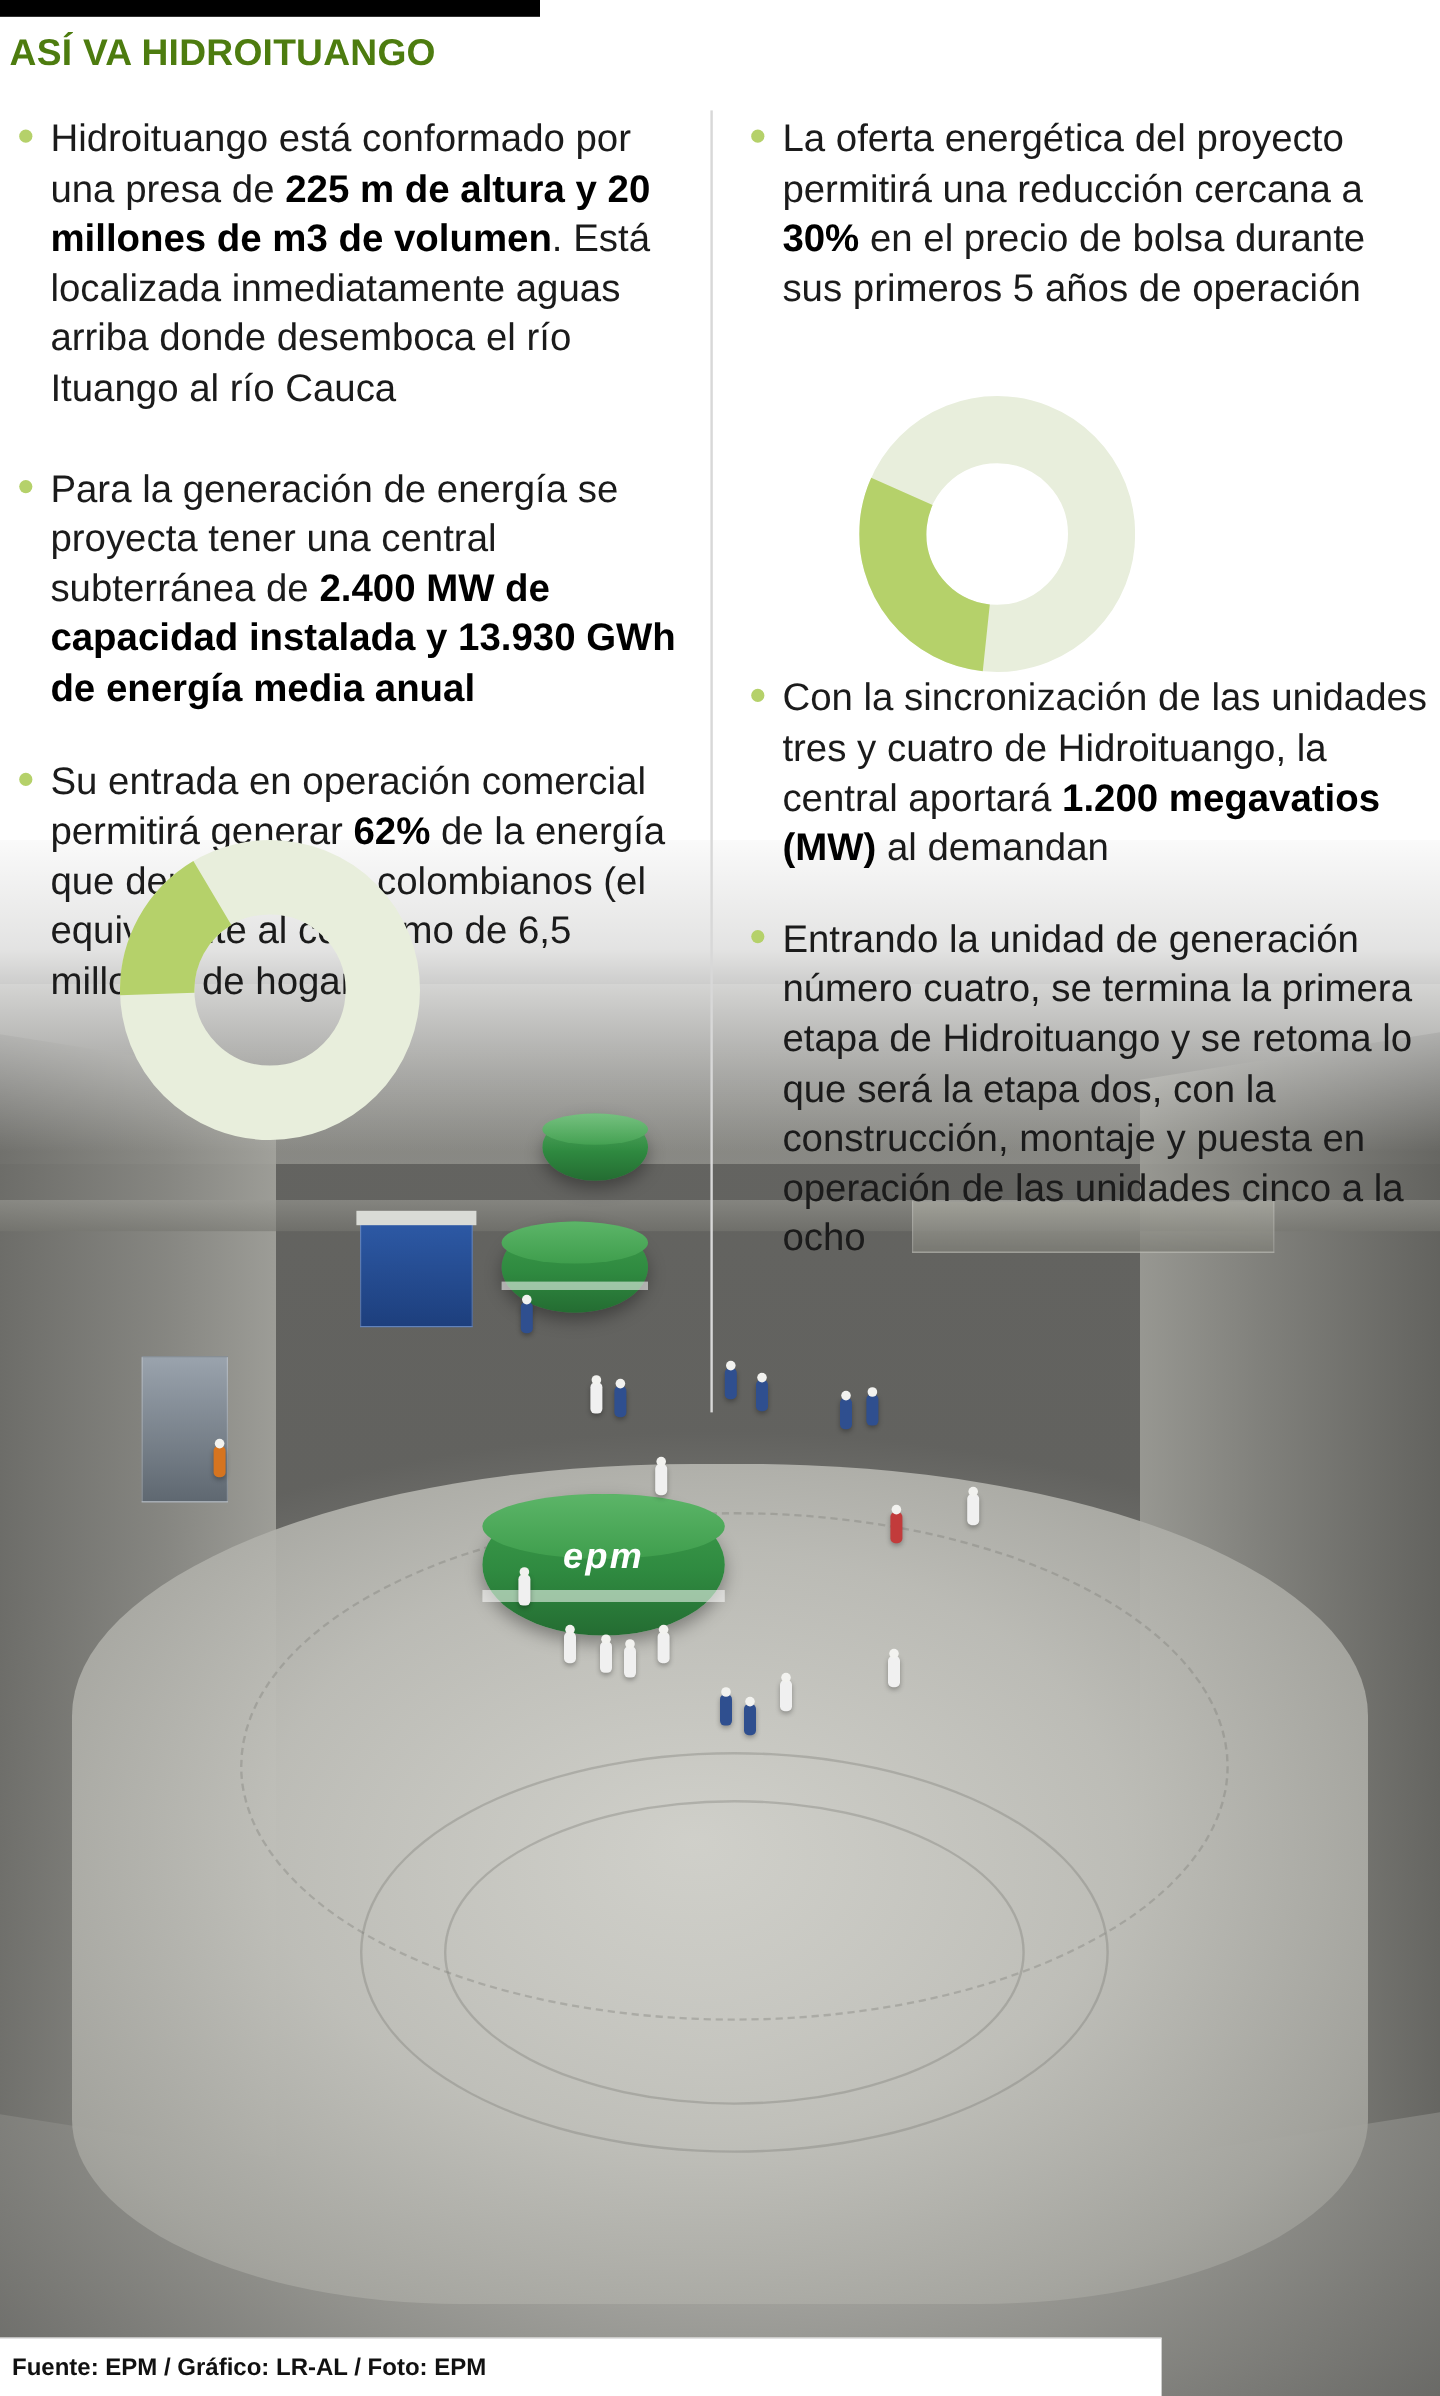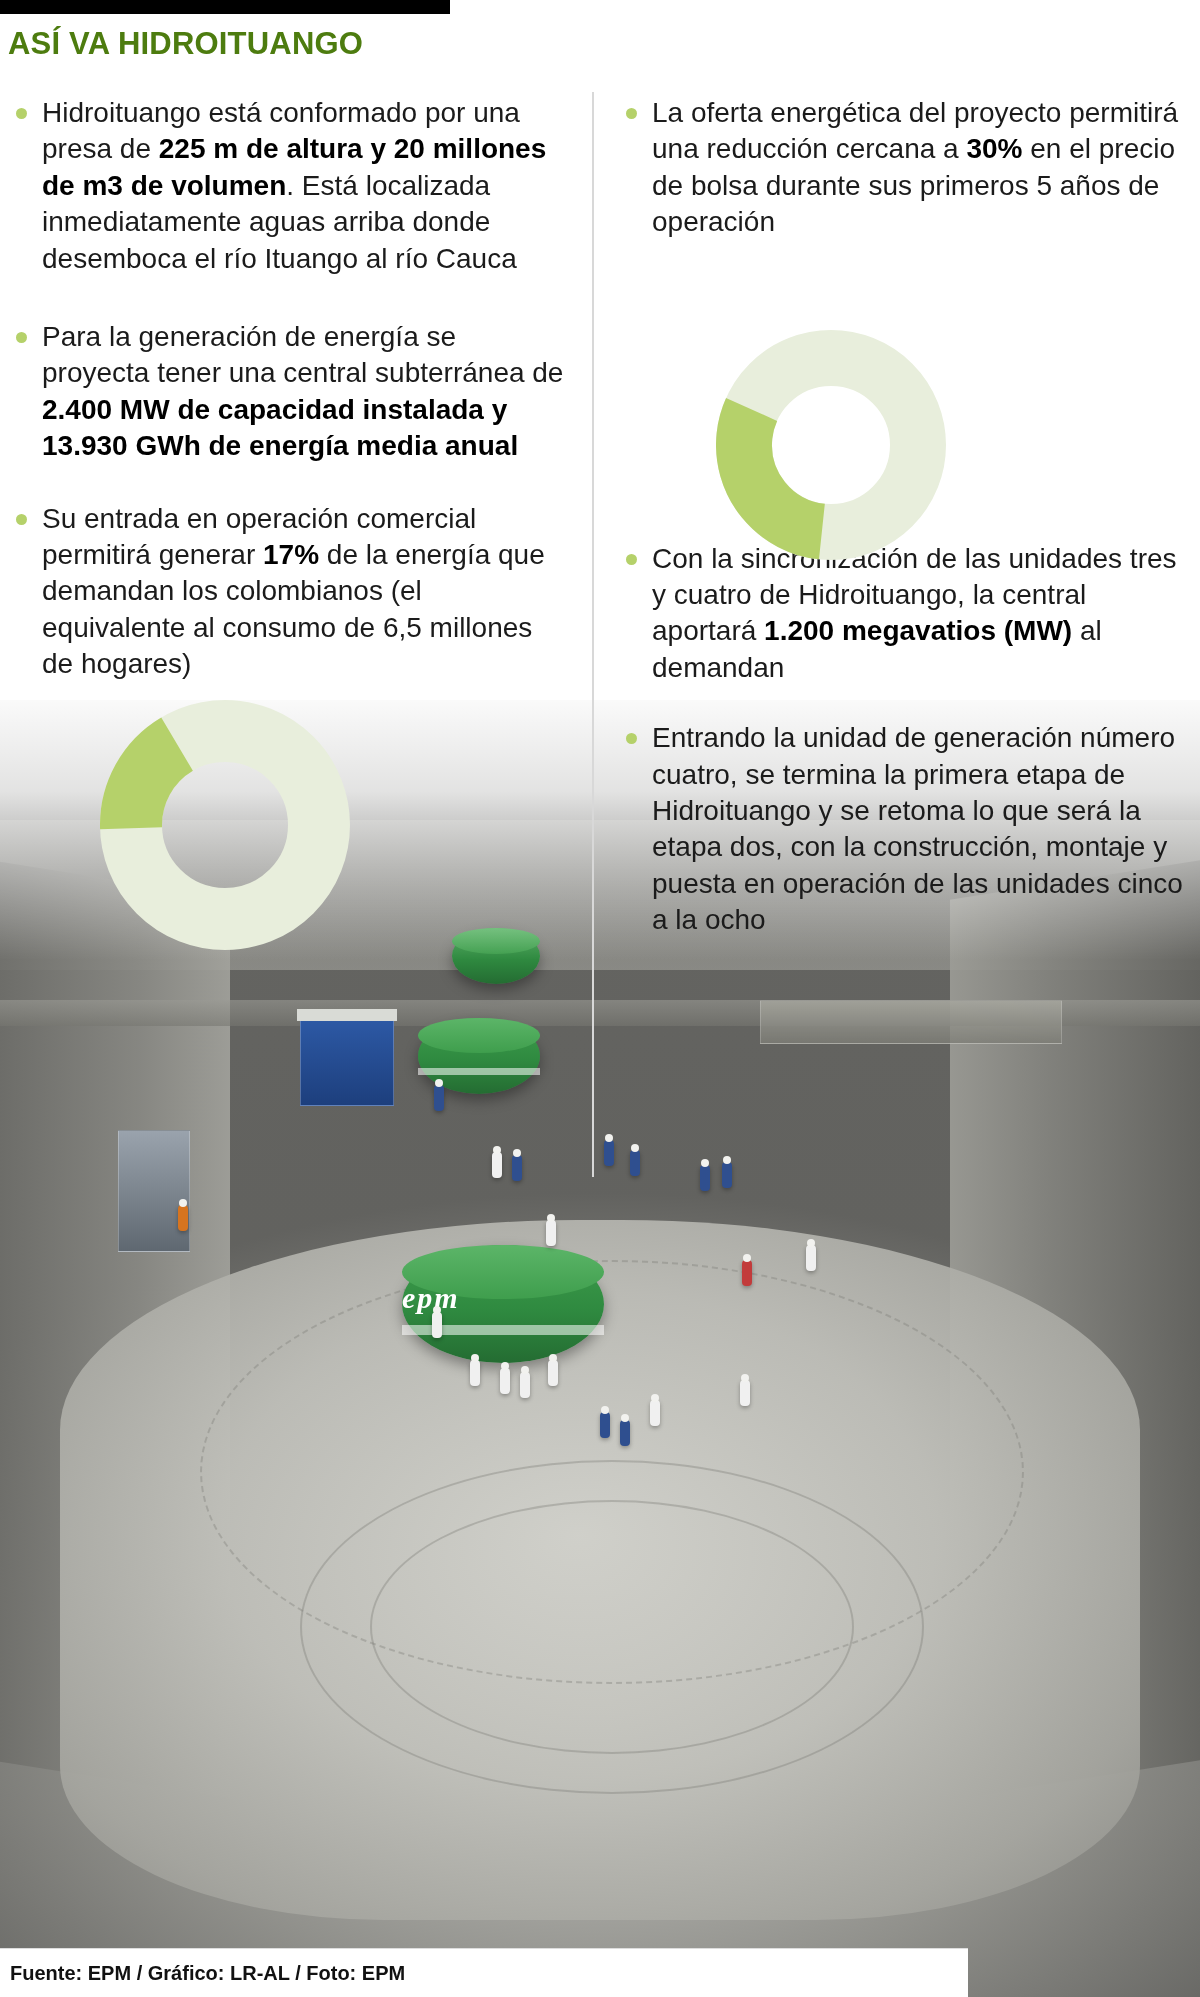--- a/index.html
+++ b/index.html
@@ -26,21 +26,21 @@
   .col-left{left:10px;width:555px;}
   .col-right{left:620px;width:570px;}
   .divider{
     position:absolute;left:592px;top:92px;width:2px;height:1085px;background:#d8d8d8;
   }
   
   .bullet{
     position:relative;
     padding-left:32px;
     margin-bottom:34px;
-    font-size:28px;
+    font-size:32px;
     line-height:1.30;
     color:#1b1b1b;
   }
   .bullet::before{
     content:"";
     position:absolute;left:6px;top:13px;
     width:11px;height:11px;border-radius:50%;
     background:#b5d16a;
   }
   .bullet b{font-weight:bold;color:#000;}
@@ -103,22 +103,22 @@
   }
   .gen-top{
     position:absolute;left:0;top:0;width:100%;height:46%;
     border-radius:50%;
     background:linear-gradient(180deg,#5cb568 0%, #3f9e4d 100%);
   }
   .gen-band{
     position:absolute;left:0;width:100%;height:10px;background:rgba(255,255,255,.55);
   }
   .gen-logo{
-    position:absolute;left:0;width:100%;
-    color:#fff;font-weight:bold;font-style:italic;letter-spacing:2px;font-family:Liberation Serif, serif;
+    position:absolute;left:0;width:100%;text-align:center;
+    color:#fff;font-weight:bold;font-style:italic;letter-spacing:2px;
   }
   .crane{
     position:absolute;left:0;top:300px;width:100%;height:26px;
     background:linear-gradient(180deg,#9a9a94,#777771);
     opacity:.6;
   }
   .worker{
     position:absolute;width:10px;height:26px;border-radius:4px;
     background:#fff;box-shadow:0 2px 4px rgba(0,0,0,.3);
   }
@@ -204,21 +204,21 @@
 </div>
 
 <div class="top-rule"></div>
 <div class="title">ASÍ VA HIDROITUANGO</div>
 
 <div class="divider"></div>
 
 <div class="col col-left">
   <div class="bullet" id="lb-0"><span>Hidroituango está conformado por una presa de </span><b>225 m de altura y 20 millones de m3 de volumen</b><span>. Está localizada inmediatamente aguas arriba donde desemboca el río Ituango al río Cauca</span></div>
   <div class="bullet" id="lb-1"><span>Para la generación de energía se proyecta tener una central subterránea de </span><b>2.400 MW de capacidad instalada y 13.930 GWh de energía media anual</b></div>
-  <div class="bullet" id="lb-2"><span>Su entrada en operación comercial permitirá generar </span><b>17%</b><span> de la energía que demandan los colombianos (el equivalente al consumo de 6,5 millones de hogares)</span></div>
+  <div class="bullet" id="lb-2"><span>Su entrada en operación comercial permitirá generar </span><b>62%</b><span> de la energía que demandan los colombianos (el equivalente al consumo de 6,5 millones de hogares)</span></div>
 </div>
 
 <div class="col col-right">
   <div class="bullet" id="rb-0"><span>La oferta energética del proyecto permitirá una reducción cercana a </span><b>30%</b><span> en el precio de bolsa durante sus primeros 5 años de operación</span></div>
   <div class="bullet" id="rb-1"><span>Con la sincronización de las unidades tres y cuatro de Hidroituango, la central aportará </span><b>1.200 megavatios (MW)</b><span> al demandan</span></div>
   <div class="bullet" id="rb-2"><span>Entrando la unidad de generación número cuatro, se termina la primera etapa de Hidroituango y se retoma lo que será la etapa dos, con la construcción, montaje y puesta en operación de las unidades cinco a la ocho</span></div>
 </div>
 
 <div class="donut-wrap" id="donut-30"><svg width="230" height="230" viewBox="0 0 230 230">
       <circle cx="115" cy="115" r="87" fill="none" stroke="#e8eedc" stroke-width="56"></circle>

